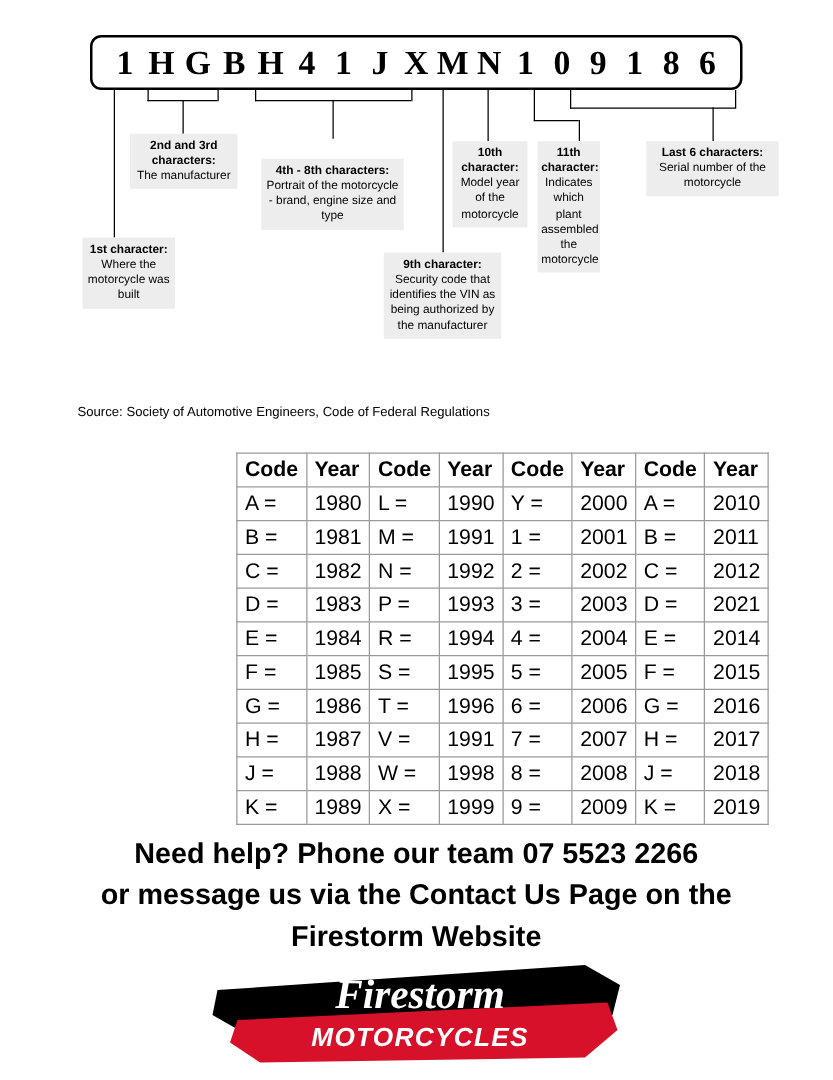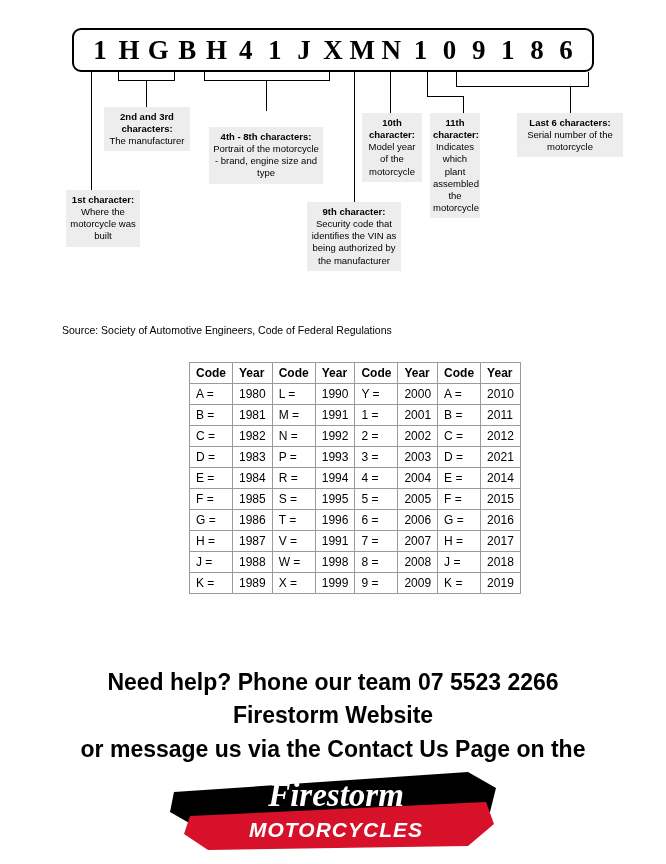--- a/index.html
+++ b/index.html
@@ -74,21 +74,21 @@
   }
 
   
   #code-table-wrap {
     position: absolute;
     left: 189px;
     top: 362px;
   }
   table.codes {
     border-collapse: collapse;
-    font-size: 12px;
+    font-size: 17px;
   }
   table.codes th, table.codes td {
     border: 1px solid #9a9a9a;
     padding: 3px 6px;
     height: 19px;
     box-sizing: border-box;
     text-align: left;
     white-space: nowrap;
     font-weight: normal;
   }
@@ -323,22 +323,22 @@
         <td class="year-col">2009</td>
         <td class="code-col">K =</td>
         <td class="year-col">2019</td>
       </tr>
     </tbody>
   </table>
 </div>
 
 <div id="help-block">
   <div>Need help?  Phone our team 07 5523 2266</div>
+  <div>or message us via the Contact Us Page on the</div>
   <div>Firestorm Website</div>
-  <div>or message us via the Contact Us Page on the</div>
 </div>
 
 <div id="logo">
   <svg width="330" height="86" viewBox="0 0 330 86">
 
     <path d="M6,26 L300,6 L328,22 L322,46 L30,62 L2,46 Z" fill="#000000"></path>
 
     <path d="M22,50 L318,36 L326,58 L300,80 L40,84 L16,68 Z" fill="#d8112a"></path>
 
     <text x="168" y="40" text-anchor="middle" font-family="'Liberation Serif', serif" font-size="33" font-style="italic" font-weight="bold" fill="#ffffff">Firestorm</text>

